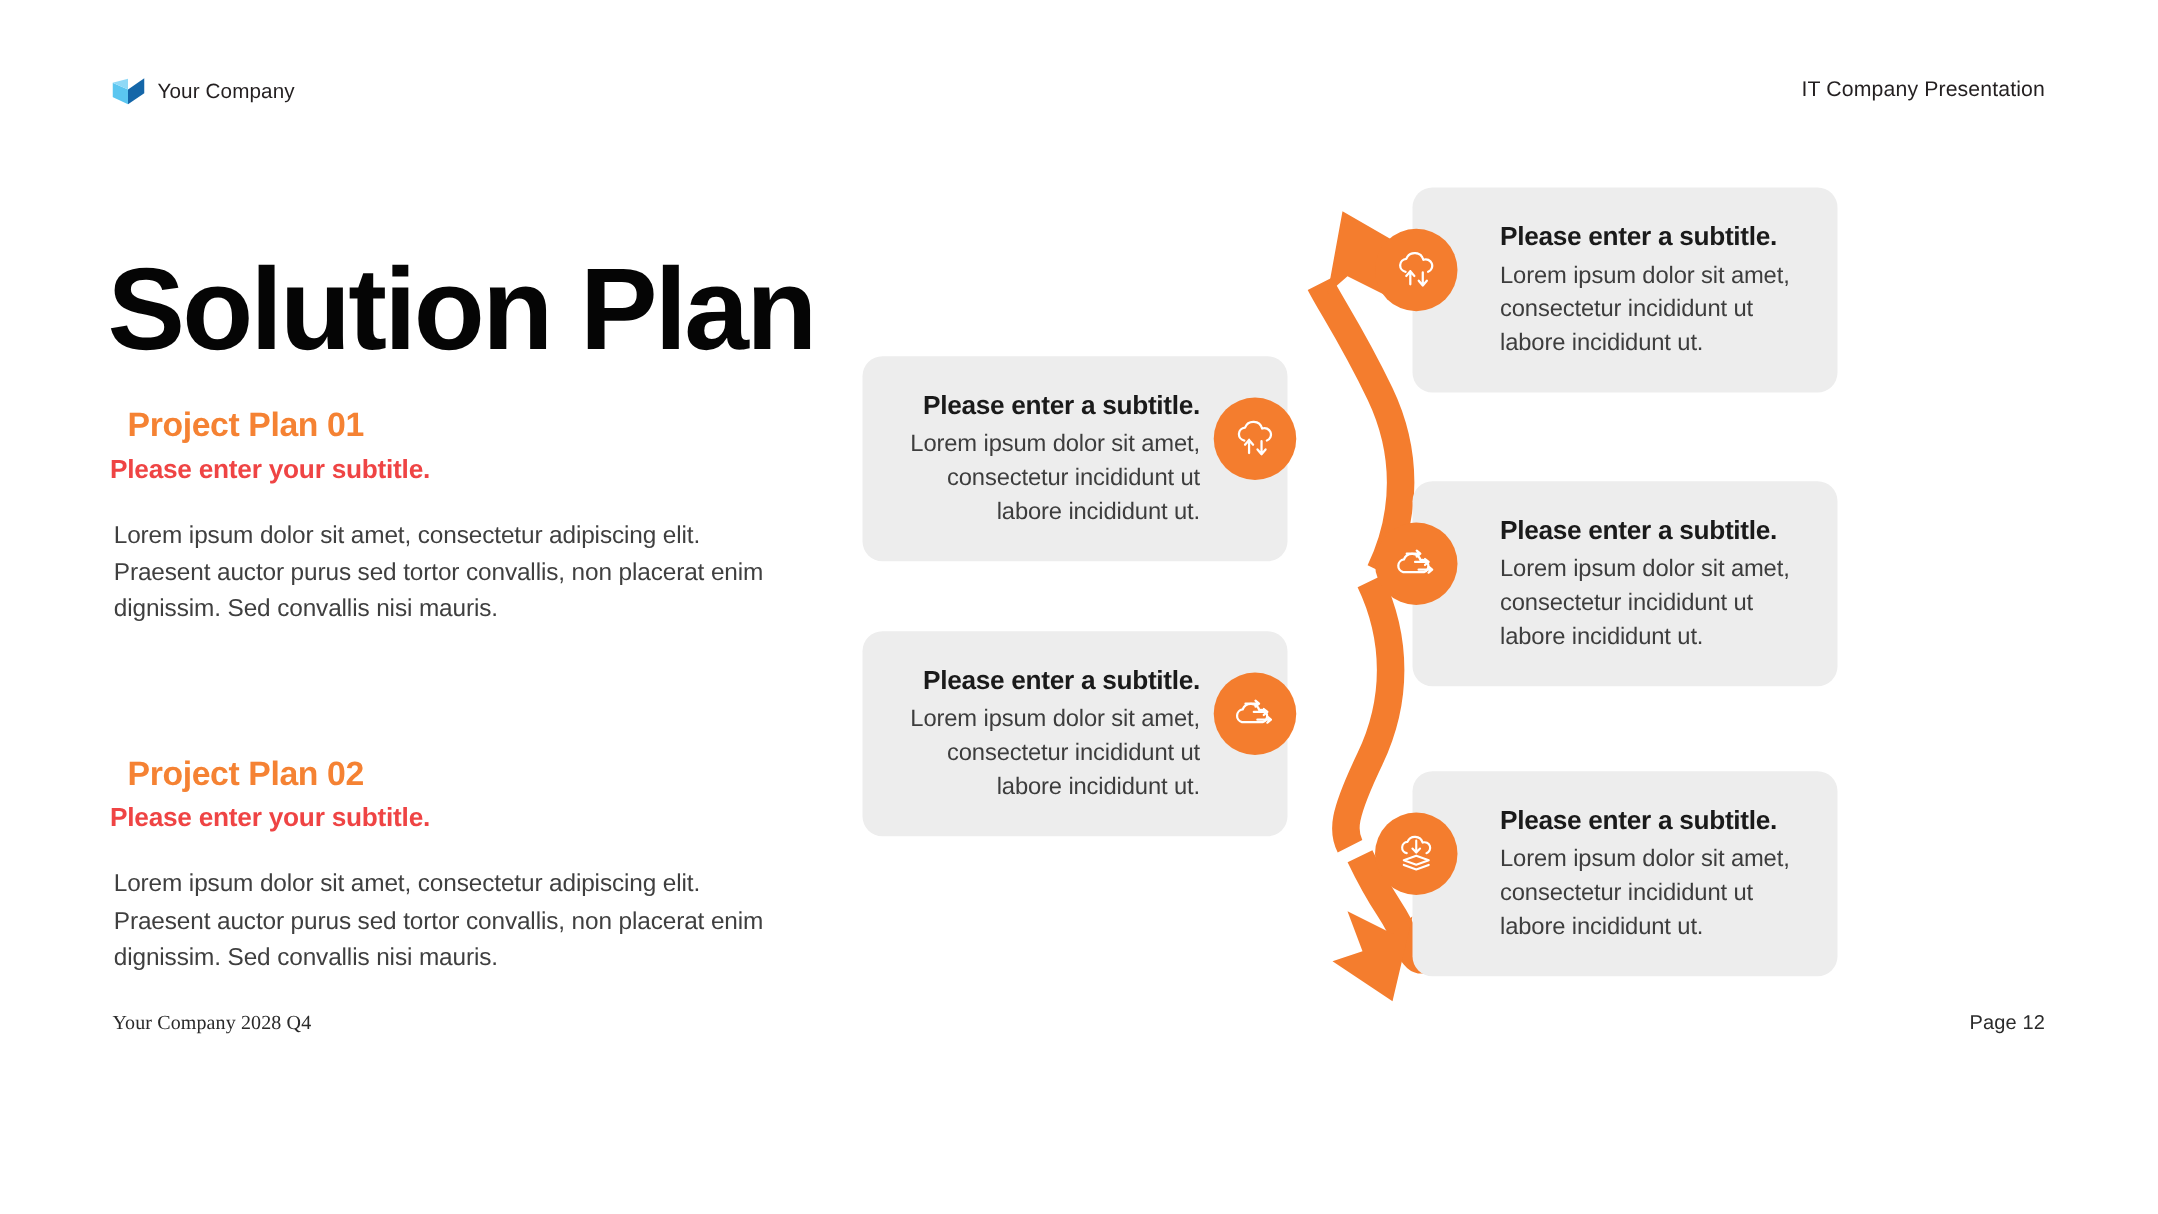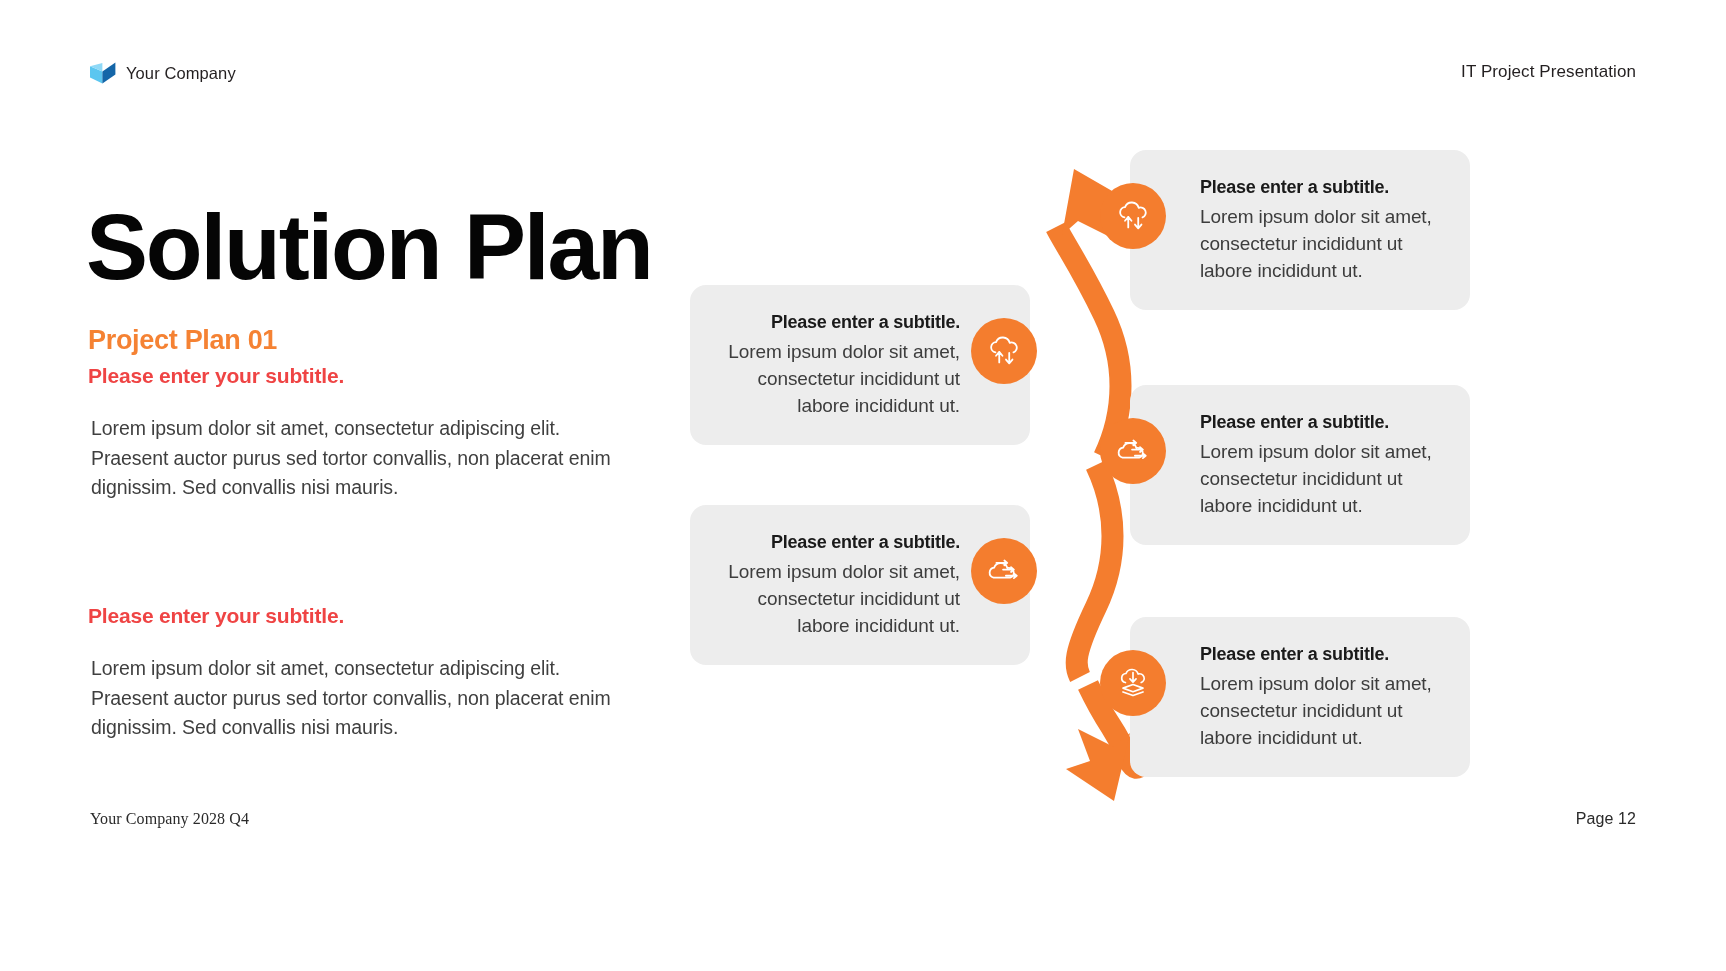--- a/index.html
+++ b/index.html
@@ -57,21 +57,21 @@
 
   
   .plan-block { position: absolute; left: 88px; width: 530px; }
   .plan-block.b1 { top: 325px; }
   .plan-block.b2 { top: 604px; }
   .plan-kicker {
     font-size: 27px;
     font-weight: 700;
     color: #F58233;
     letter-spacing: -.3px;
-    margin: 0 0 8px 0;
+    margin: 0 0 8px 14px;
   }
   .plan-sub {
     font-size: 21px;
     font-weight: 700;
     color: #ef4444;
     letter-spacing: -.2px;
     margin: 0 0 26px 0;
   }
   .plan-body {
     font-size: 19.5px;
@@ -99,21 +99,21 @@
     overflow: visible;
   }
 
   .card {
     position: absolute;
     background: #ededed;
     border-radius: 16px;
     box-sizing: border-box;
   }
   .card-title {
-    font-size: 18px;
+    font-size: 21px;
     font-weight: 700;
     color: #1a1a1a;
     letter-spacing: -.25px;
     margin: 0 0 3px 0;
     line-height: 1.32;
   }
   .card-body {
     font-size: 19px;
     font-weight: 400;
     color: #3d3d3d;
@@ -190,31 +190,32 @@
     <span>
       <svg class="logo-mark" viewBox="0 0 26 22" xmlns="http://www.w3.org/2000/svg">
         <path d="M0 4.2 L12.4 9.6 L12.4 21.4 L0 15.6 Z" fill="#5BC6F0"></path>
         <path d="M25.4 0.6 L12.4 9.6 L12.4 21.4 L25.4 12.6 Z" fill="#1466A8"></path>
         <path d="M0 4.2 L12.4 0.9 L12.4 9.6 Z" fill="#8FD9F7"></path>
       </svg>
     </span>
     <span class="hdr-company">Your Company</span>
   </div>
 
-  <div class="hdr-right">IT Project Presentation</div>
+  <div class="hdr-right">IT Company Presentation</div>
 
   <h1 class="slide-title">Solution Plan</h1>
 
   <div class="plan-block b1">
     <p class="plan-kicker">Project Plan 01</p>
     <p class="plan-sub">Please enter your subtitle.</p>
     <p class="plan-body">Lorem ipsum dolor sit amet, consectetur adipiscing elit. Praesent auctor purus sed tortor convallis, non placerat enim dignissim. Sed convallis nisi mauris.</p>
   </div>
 
   <div class="plan-block b2">
+    <p class="plan-kicker">Project Plan 02</p>
     <p class="plan-sub">Please enter your subtitle.</p>
     <p class="plan-body">Lorem ipsum dolor sit amet, consectetur adipiscing elit. Praesent auctor purus sed tortor convallis, non placerat enim dignissim. Sed convallis nisi mauris.</p>
   </div>
 
   <div id="diagram">
 
     <svg class="flow-arrow" viewBox="0 0 140 640" xmlns="http://www.w3.org/2000/svg">
       <g fill="none" stroke="#F47D2E" stroke-width="22" stroke-linecap="butt">
 
         <path d="M74 292 C 96 246, 96 196, 74 150 C 52 104, 34 78, 26 62"></path>

